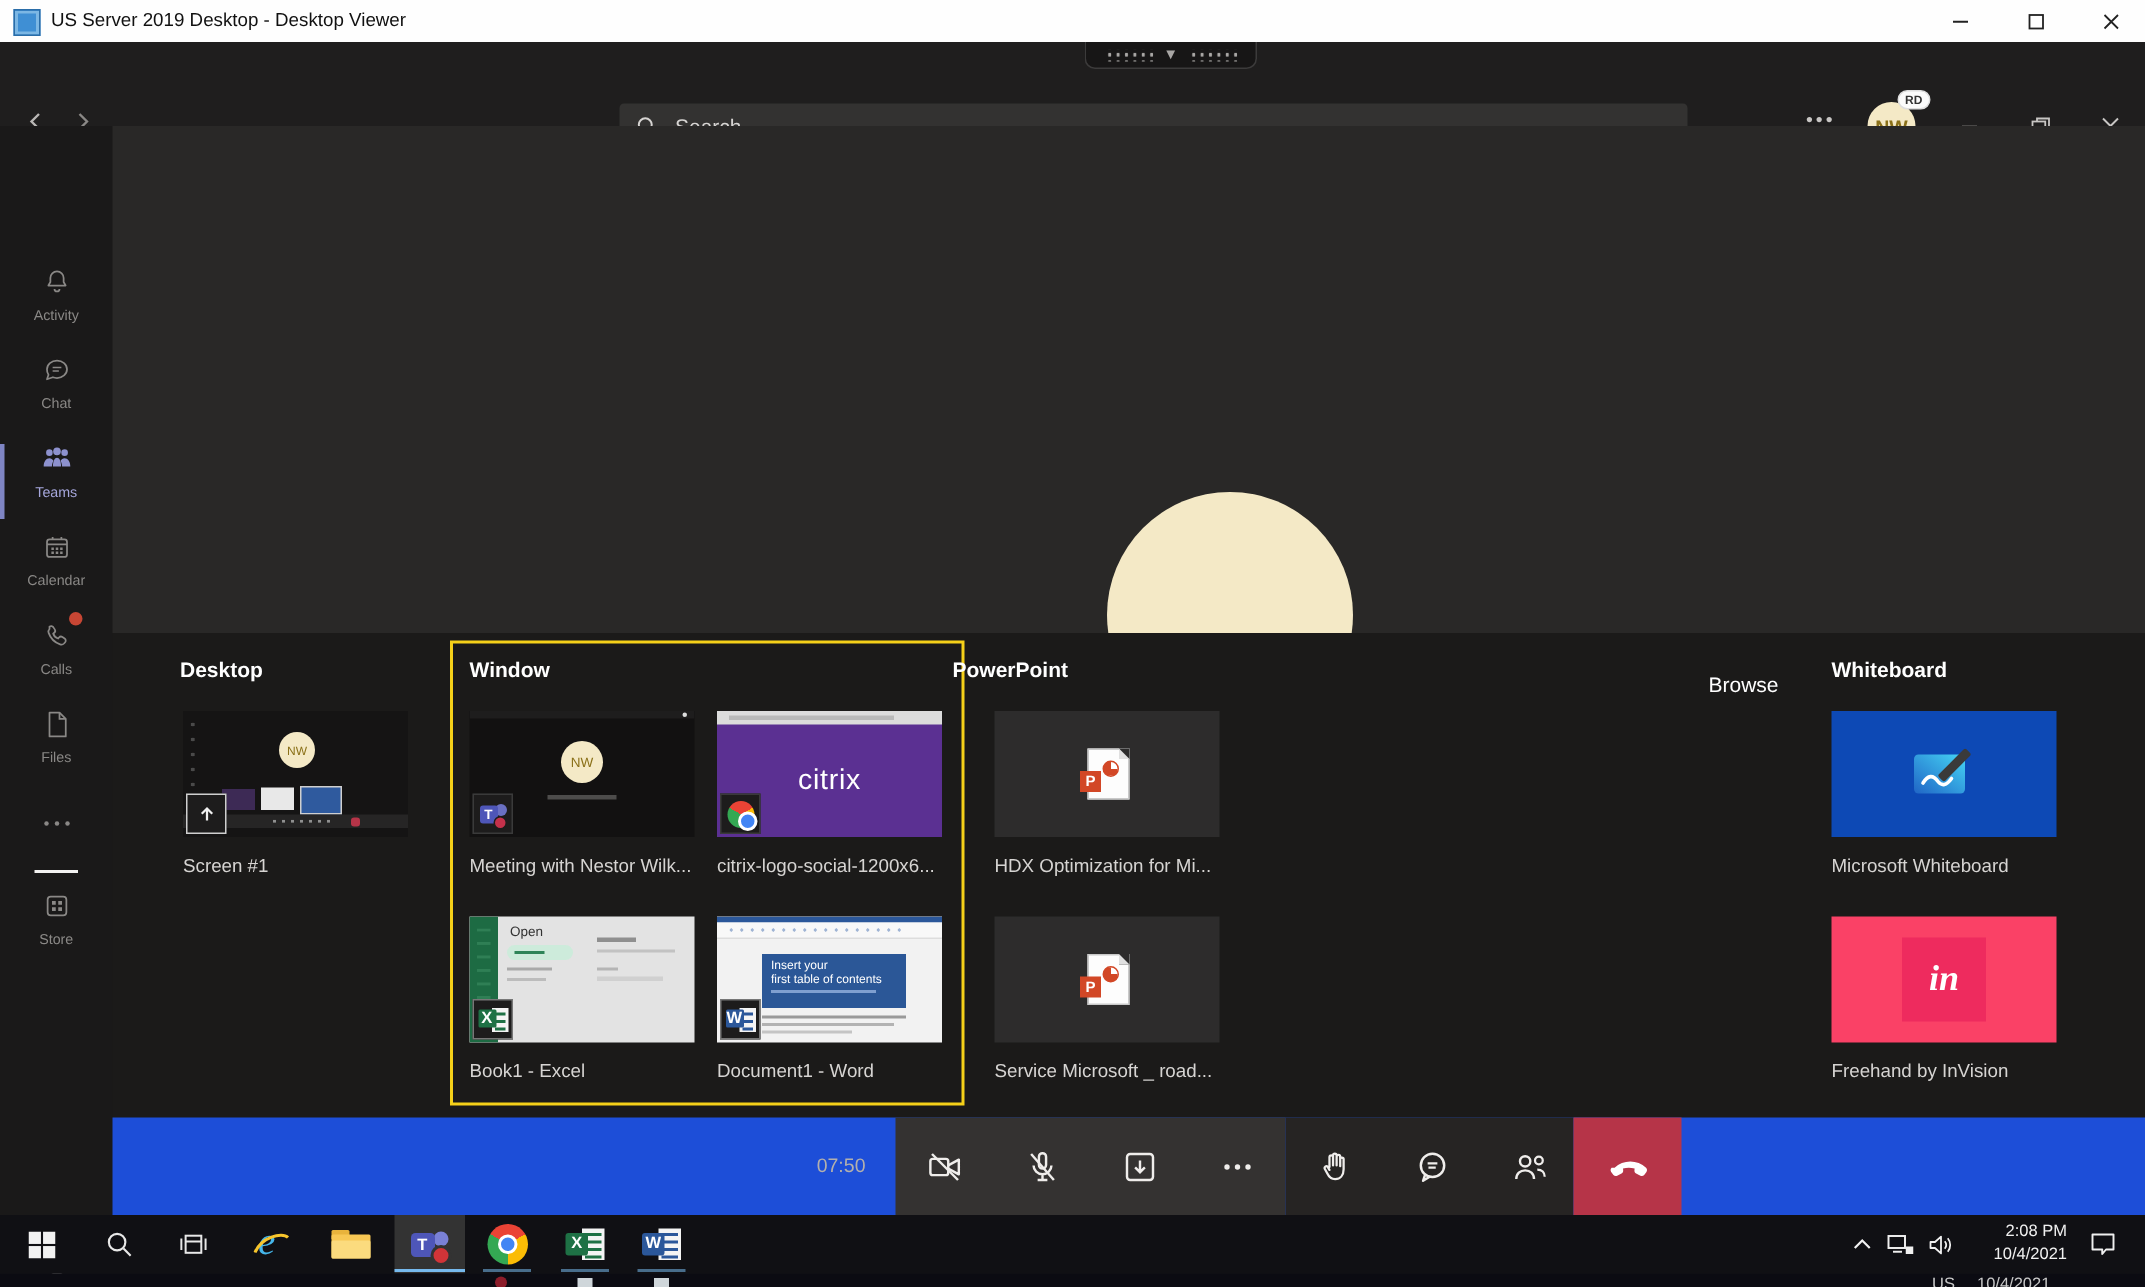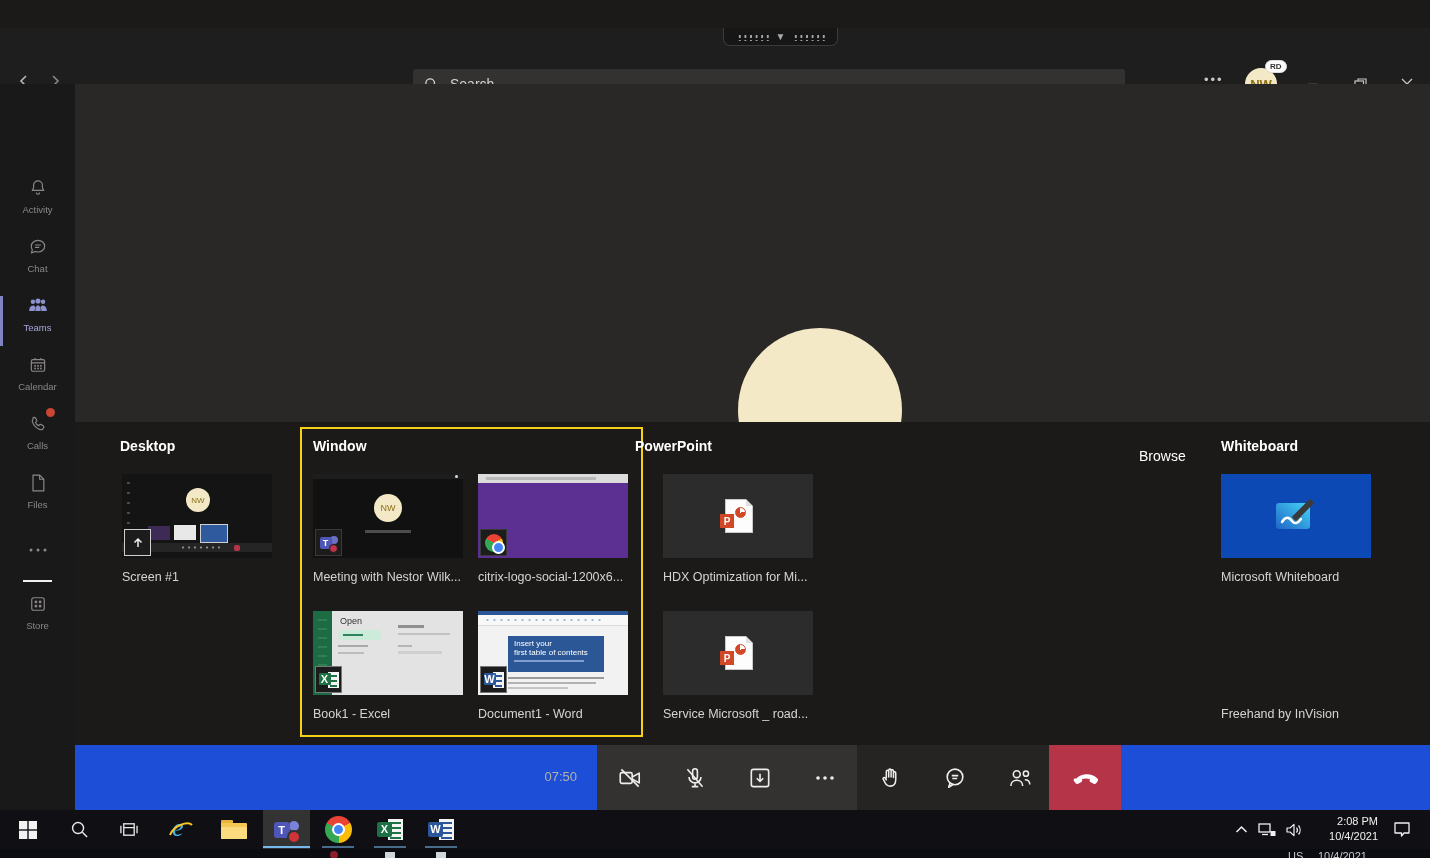--- a/index.html
+++ b/index.html
@@ -78,20 +78,39 @@
   
   #sliver{position:absolute;left:0;top:849px;width:1430px;height:9px;background:#0b0b12;overflow:hidden;color:#c8c8c8;font-size:11px;}
   svg{display:block;}
   .nw-mini{border-radius:50%;background:#f4e9c6;color:#8a7018;display:flex;align-items:center;justify-content:center;}
 </style>
 </head>
 <body>
 
 <div id="screen">
 
+  <div id="os-titlebar">
+    <div class="app-ico"></div>
+    <div class="ttl">US Server 2019 Desktop - Desktop Viewer</div>
+    <div class="osbtn" style="left:1284px;">
+      <svg width="12" height="12" viewBox="0 0 12 12">
+          <line x1="1" y1="6.5" x2="11" y2="6.5" stroke="#222" stroke-width="1.2"></line>
+        </svg>
+      </div>
+    <div class="osbtn" style="left:1334px;">
+      <svg width="11" height="11" viewBox="0 0 11 11">
+          <rect x="1" y="1" width="9" height="9" fill="none" stroke="#222" stroke-width="1.2"></rect>
+        </svg>
+      </div>
+    <div class="osbtn" style="left:1384px;">
+      <svg width="11" height="11" viewBox="0 0 11 11">
+          <path d="M1 1 L10 10 M10 1 L1 10" stroke="#222" stroke-width="1.2"></path>
+        </svg>
+      </div>
+  </div>
 
   <div id="teams-topbar">
     <div class="chev" style="left:17px;">
       <svg width="14" height="14" viewBox="0 0 14 14">
           <path d="M9 2 L4 7 L9 12" fill="none" stroke="#b9b7b5" stroke-width="1.6"></path>
         </svg>
       </div>
     <div class="chev" style="left:48px;">
       <svg width="14" height="14" viewBox="0 0 14 14">
           <path d="M5 2 L10 7 L5 12" fill="none" stroke="#8a8886" stroke-width="1.6"></path>
@@ -270,20 +289,21 @@
           <div style="position:absolute;left:0;top:3px;width:12px;height:12px;border-radius:2px;background:#4e56b8;color:#fff;font-size:9px;font-weight:bold;text-align:center;line-height:12px;">T</div>
           <div style="position:absolute;right:0px;bottom:-1px;width:7px;height:7px;border-radius:50%;background:#c4314b;border:1px solid #1d1c1c;"></div>
         </div>
       </div>
     </div>
     <div class="tile-label" style="left:238px;top:148px;">Meeting with Nestor Wilk...</div>
 
     <div class="tile" style="left:403px;top:52px;background:#5b3092;">
       <div class="abs" style="left:0;top:0;width:150px;height:9px;background:#dcdcdc;"></div>
       <div class="abs" style="left:8px;top:3px;width:110px;height:3px;background:#b9b9b9;"></div>
+      <div class="abs" style="left:0;top:9px;width:150px;height:75px;display:flex;align-items:center;justify-content:center;color:#fff;font-size:19px;letter-spacing:.5px;">citrix</div>
       <div class="ovl ovl-borderless">
         <div class="chrome-ball" style="width:18px;height:18px;"></div>
       </div>
     </div>
     <div class="tile-label" style="left:403px;top:148px;">citrix-logo-social-1200x6...</div>
 
     <div class="tile" style="left:238px;top:189px;background:#e3e3e3;">
       <div class="abs" style="left:0;top:0;width:19px;height:84px;background:#1d6b43;"></div>
       <div class="abs" style="left:5px;top:8px;width:9px;height:56px;background-image:linear-gradient(#2f7f55 2px,transparent 2px);background-size:9px 9px;"></div>
       <div class="abs" style="left:27px;top:5px;font-size:9px;color:#333;">Open</div>
@@ -369,20 +389,25 @@
               </linearGradient>
             </defs>
           <rect x="2" y="4" width="34" height="26" rx="3" fill="url(#wbg)"></rect>
           <path d="M8 23 q5 -8 10 -1 q4 5 9 -2" fill="none" stroke="#fff" stroke-width="2.4" stroke-linecap="round"></path>
           <rect x="26" y="-2" width="6" height="26" rx="1.5" transform="rotate(45 29 11)" fill="#3a3a3a"></rect>
         </svg>
       </div>
     </div>
     <div class="tile-label" style="left:1146px;top:148px;">Microsoft Whiteboard</div>
 
+    <div class="tile" style="left:1146px;top:189px;background:#fa4166;">
+      <div class="abs" style="left:47px;top:14px;width:56px;height:56px;background:#ee2b5e;display:flex;align-items:center;justify-content:center;">
+        <span style="font-family:'Liberation Serif',serif;font-style:italic;font-weight:bold;font-size:24px;color:#fff;">in</span>
+      </div>
+    </div>
     <div class="tile-label" style="left:1146px;top:285px;">Freehand by InVision</div>
   </div>
 
   <div id="callbar">
     <div id="cb-mid"></div>
     <div id="cb-right"></div>
     <div id="cb-timer">07:50</div>
 
     <div class="cbtn" style="left:522px;">
       <svg width="26" height="26" viewBox="0 0 24 24">

